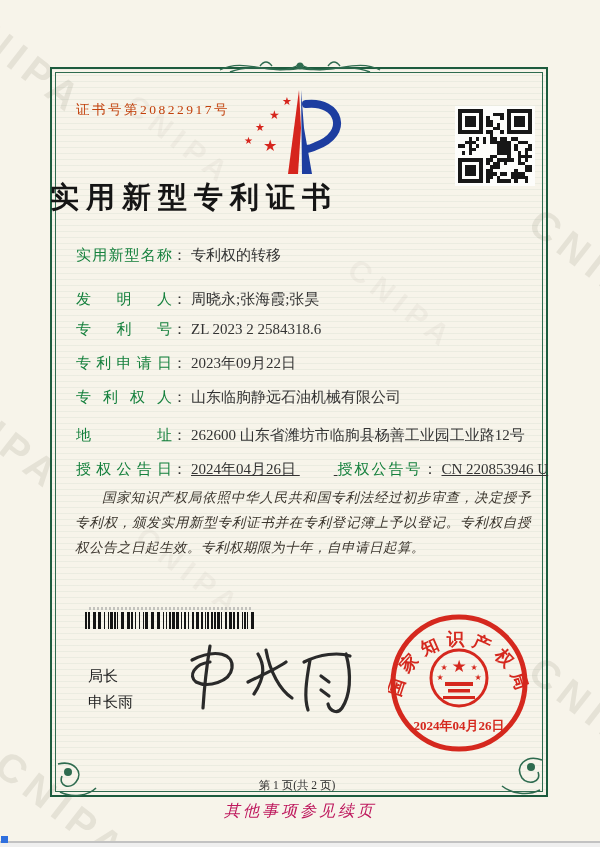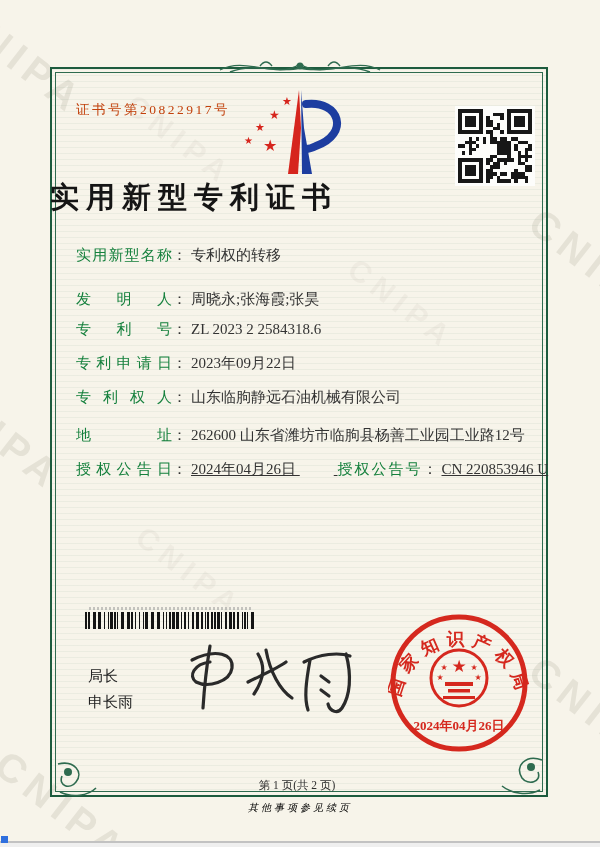--- a/index.html
+++ b/index.html
@@ -62,21 +62,21 @@
     background:repeating-linear-gradient(90deg,#9a9a9a 0 2px,transparent 2px 4px);opacity:.55;}
   
   .officer{position:absolute;left:88px;top:663px;font-family:"Liberation Sans","DejaVu Sans",sans-serif;
     font-size:15px;color:#222;line-height:26px;}
   .signature{position:absolute;left:158px;top:632px;}
   
   .seal{position:absolute;left:388px;top:612px;width:142px;height:142px;}
   
   .page-num{position:absolute;left:50px;top:778px;width:494px;text-align:center;font-size:11.5px;color:#2f2f2f;}
   .cont-note{position:absolute;left:0;top:801px;width:600px;text-align:center;
-    font-size:10px;font-style:italic;letter-spacing:3px;color:#000000;}
+    font-size:16px;font-style:italic;letter-spacing:3px;color:#be185d;}
   
   .bottom-bar{position:absolute;left:0;top:841px;width:600px;height:2px;background:#c2c2c2;}
   .bottom-bar2{position:absolute;left:0;top:843px;width:600px;height:4px;background:#efefef;}
   .blue-dot{position:absolute;left:1px;top:836px;width:7px;height:7px;background:#2f6fde;}
 </style>
 </head>
 <body>
 
 <div class="wm strong" style="left:-30px;top:-8px;">CNIPA</div>
 <div class="wm faint" style="left:140px;top:88px;">CNIPA</div>
@@ -374,20 +374,21 @@
     <span class="flabel">地址</span><span class="fcolon">：</span><span class="fvalue">262600 山东省潍坊市临朐县杨善工业园工业路12号</span>
   </div>
   <div class="frow" style="top:222px;text-decoration:underline;">
     <span class="flabel">授权公告日</span><span class="fcolon">：</span><span class="fvalue">2024年04月26日</span>
     <span style="display:inline-block;width:34px;"></span>
     <span class="flabel auto">授权公告号</span><span class="fcolon">：</span><span class="fvalue">CN 220853946 U</span>
   </div>
 </div>
 
 <div class="paras">
+  <p>国家知识产权局依照中华人民共和国专利法经过初步审查，决定授予专利权，颁发实用新型专利证书并在专利登记簿上予以登记。专利权自授权公告之日起生效。专利权期限为十年，自申请日起算。</p>
 </div>
 
 <div class="barcode-wrap">
   <div class="barcode-microtext"></div>
   <svg id="barcode" width="170" height="17">
       <rect x="0" y="0" width="2" height="17" fill="#141414"></rect>
       <rect x="3" y="0" width="2" height="17" fill="#141414"></rect>
       <rect x="8" y="0" width="3" height="17" fill="#141414"></rect>
       <rect x="13" y="0" width="3" height="17" fill="#141414"></rect>
       <rect x="19" y="0" width="1" height="17" fill="#141414"></rect>

